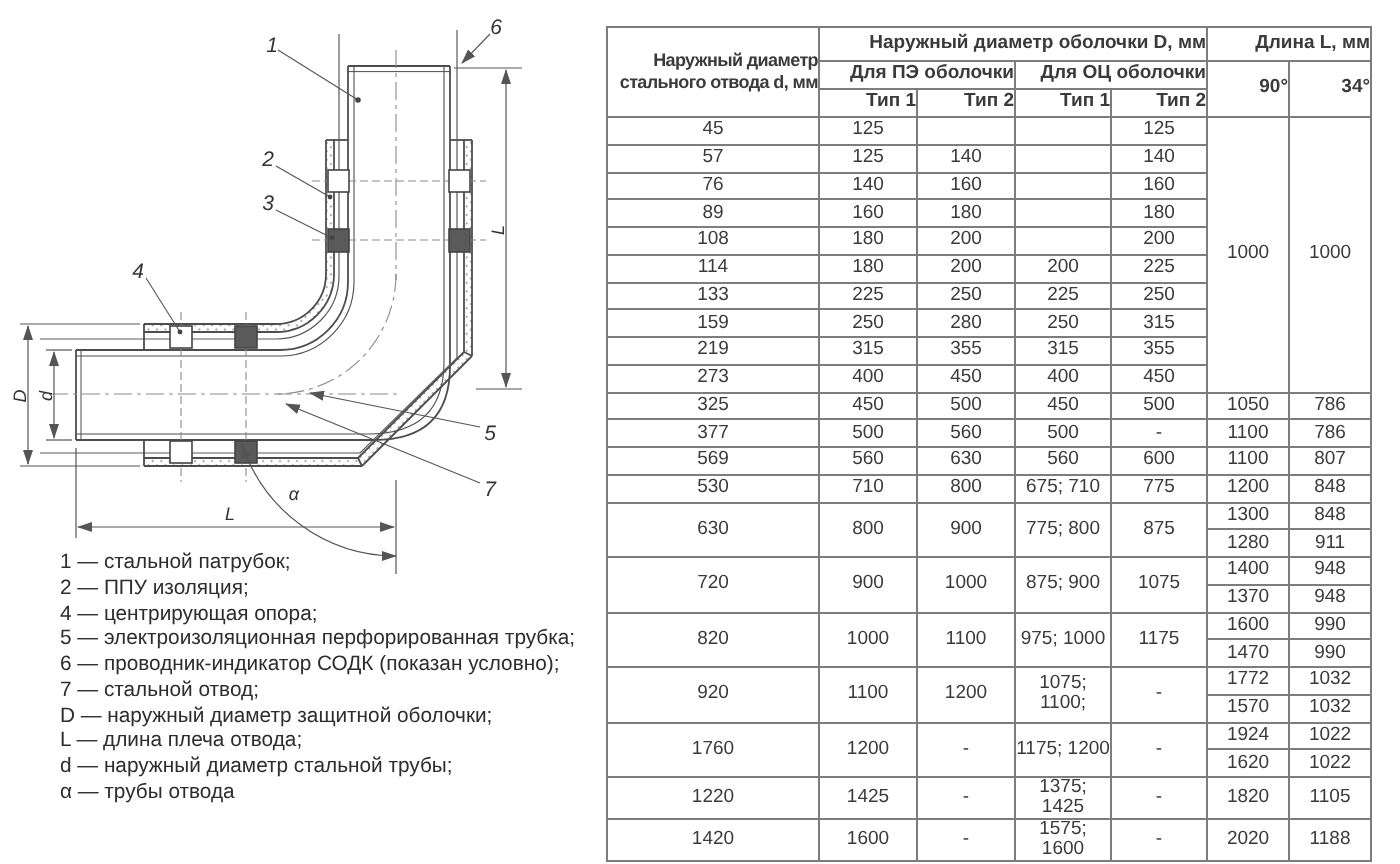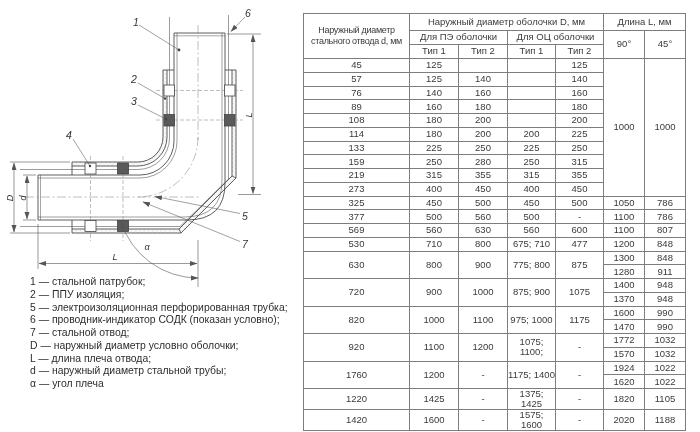--- a/index.html
+++ b/index.html
@@ -12,21 +12,21 @@
   
   #legend{position:absolute;left:30px;top:276px;color:#2d2d2d;font-size:10.4px;line-height:12.75px;
     letter-spacing:0;white-space:nowrap;}
   .legend-line{height:12.75px;}
 
   
   #tblwrap{position:absolute;left:303px;top:13px;}
   table{border-collapse:collapse;table-layout:fixed;width:382px;background:#fff;}
   th,td{border:1px solid #7d7d7d;text-align:center;vertical-align:middle;padding:0;
     color:#3a3a3a;overflow:hidden;}
-  thead th{font-weight:normal;font-size:9.5px;line-height:1.15;}
+  thead th{font-weight:bold;font-size:9.5px;line-height:1.15;text-align:right;}
   thead tr:nth-child(1) th{height:16px;}
   thead tr:nth-child(2) th{height:13px;}
   thead tr:nth-child(3) th{height:13px;}
   .th-main{font-size:9px;letter-spacing:-0.3px;line-height:1.25;}
   tbody td{font-size:9.5px;height:12.75px;line-height:1.05;white-space:pre-line;}
 </style>
 </head>
 <body>
 
 <div id="canvas">
@@ -164,27 +164,28 @@
       <text x="24" y="200" transform="rotate(-90 24 198)">d</text>
       <text x="115" y="260">L</text>
       <text x="250" y="117" transform="rotate(-90 250 115)">L</text>
       <text x="147" y="250">α</text>
     </g>
   </svg>
 
   <div id="legend">
       <div class="legend-line">1 — стальной патрубок;</div>
       <div class="legend-line">2 — ППУ изоляция;</div>
+      <div class="legend-line">4 — центрирующая опора;</div>
       <div class="legend-line">5 — электроизоляционная перфорированная трубка;</div>
       <div class="legend-line">6 — проводник-индикатор СОДК (показан условно);</div>
       <div class="legend-line">7 — стальной отвод;</div>
-      <div class="legend-line">D — наружный диаметр условно оболочки;</div>
+      <div class="legend-line">D — наружный диаметр защитной оболочки;</div>
       <div class="legend-line">L — длина плеча отвода;</div>
       <div class="legend-line">d — наружный диаметр стальной трубы;</div>
-      <div class="legend-line">α — угол плеча</div>
+      <div class="legend-line">α — трубы отвода</div>
     </div>
 
   <div id="tblwrap">
     <table>
       <colgroup>
         <col style="width:106px">
           <col style="width:49px">
           <col style="width:49px">
         <col style="width:48px">
           <col style="width:48px">
@@ -194,21 +195,21 @@
       <thead>
         <tr>
           <th rowspan="3" class="th-main">Наружный диаметр стального отвода d, мм</th>
           <th colspan="4">Наружный диаметр оболочки D, мм</th>
           <th colspan="2">Длина L, мм</th>
         </tr>
         <tr>
           <th colspan="2">Для ПЭ оболочки</th>
           <th colspan="2">Для ОЦ оболочки</th>
           <th rowspan="2">90°</th>
-          <th rowspan="2">45°</th>
+          <th rowspan="2">34°</th>
         </tr>
         <tr>
           <th>Тип 1</th>
           <th>Тип 2</th>
           <th>Тип 1</th>
           <th>Тип 2</th>
         </tr>
       </thead>
       <tbody id="tbody">
           <tr>
@@ -308,21 +309,21 @@
             <td>560</td>
             <td>600</td>
             <td>1100</td>
             <td>807</td>
           </tr>
           <tr>
             <td>530</td>
             <td>710</td>
             <td>800</td>
             <td>675; 710</td>
-            <td>477</td>
+            <td>775</td>
             <td>1200</td>
             <td>848</td>
           </tr>
           <tr>
             <td rowspan="2">630</td>
             <td rowspan="2">800</td>
             <td rowspan="2">900</td>
             <td rowspan="2">775; 800</td>
             <td rowspan="2">875</td>
             <td>1300</td>
@@ -369,21 +370,21 @@
             <td>1032</td>
           </tr>
           <tr>
             <td>1570</td>
             <td>1032</td>
           </tr>
           <tr>
             <td rowspan="2">1760</td>
             <td rowspan="2">1200</td>
             <td rowspan="2">-</td>
-            <td rowspan="2">1175; 1400</td>
+            <td rowspan="2">1175; 1200</td>
             <td rowspan="2">-</td>
             <td>1924</td>
             <td>1022</td>
           </tr>
           <tr>
             <td>1620</td>
             <td>1022</td>
           </tr>
           <tr>
             <td>1220</td>

